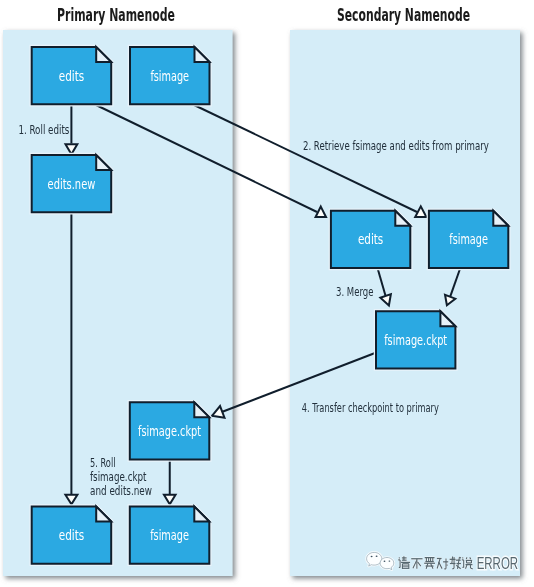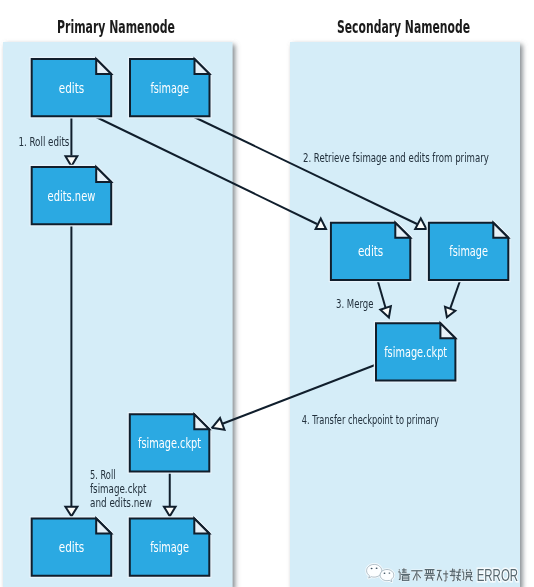--- a/index.html
+++ b/index.html
@@ -1,18 +1,18 @@
 <!DOCTYPE html>
 <html><head>
 <meta charset="utf-8">
 <title>Namenode checkpoint diagram</title>
 <style>
   html,body{margin:0;padding:0;background:#ffffff;}
   body{width:534px;height:587px;font-family:"Liberation Sans",sans-serif;overflow:hidden;position:relative;}
-  #stage{position:absolute;left:0;top:12px;width:534px;height:489px;}
+  #stage{position:absolute;left:0;top:0;width:534px;height:489px;}
   svg#scene{position:absolute;left:0;top:0;}
   .ttl{font-family:"DejaVu Sans Condensed","DejaVu Sans",sans-serif;font-weight:bold;font-size:17px;fill:#1b1b1b;}
   .boxlabel{font-family:"DejaVu Sans Condensed","DejaVu Sans",sans-serif;font-size:14.5px;fill:#ffffff;}
   .steplabel{font-family:"DejaVu Sans Condensed","DejaVu Sans",sans-serif;font-size:12.6px;fill:#22303c;}
 </style>
 </head>
 <body>
 
 <div id="stage">
 <svg id="scene" width="534" height="587" viewBox="0 0 534 587" xmlns="http://www.w3.org/2000/svg">

